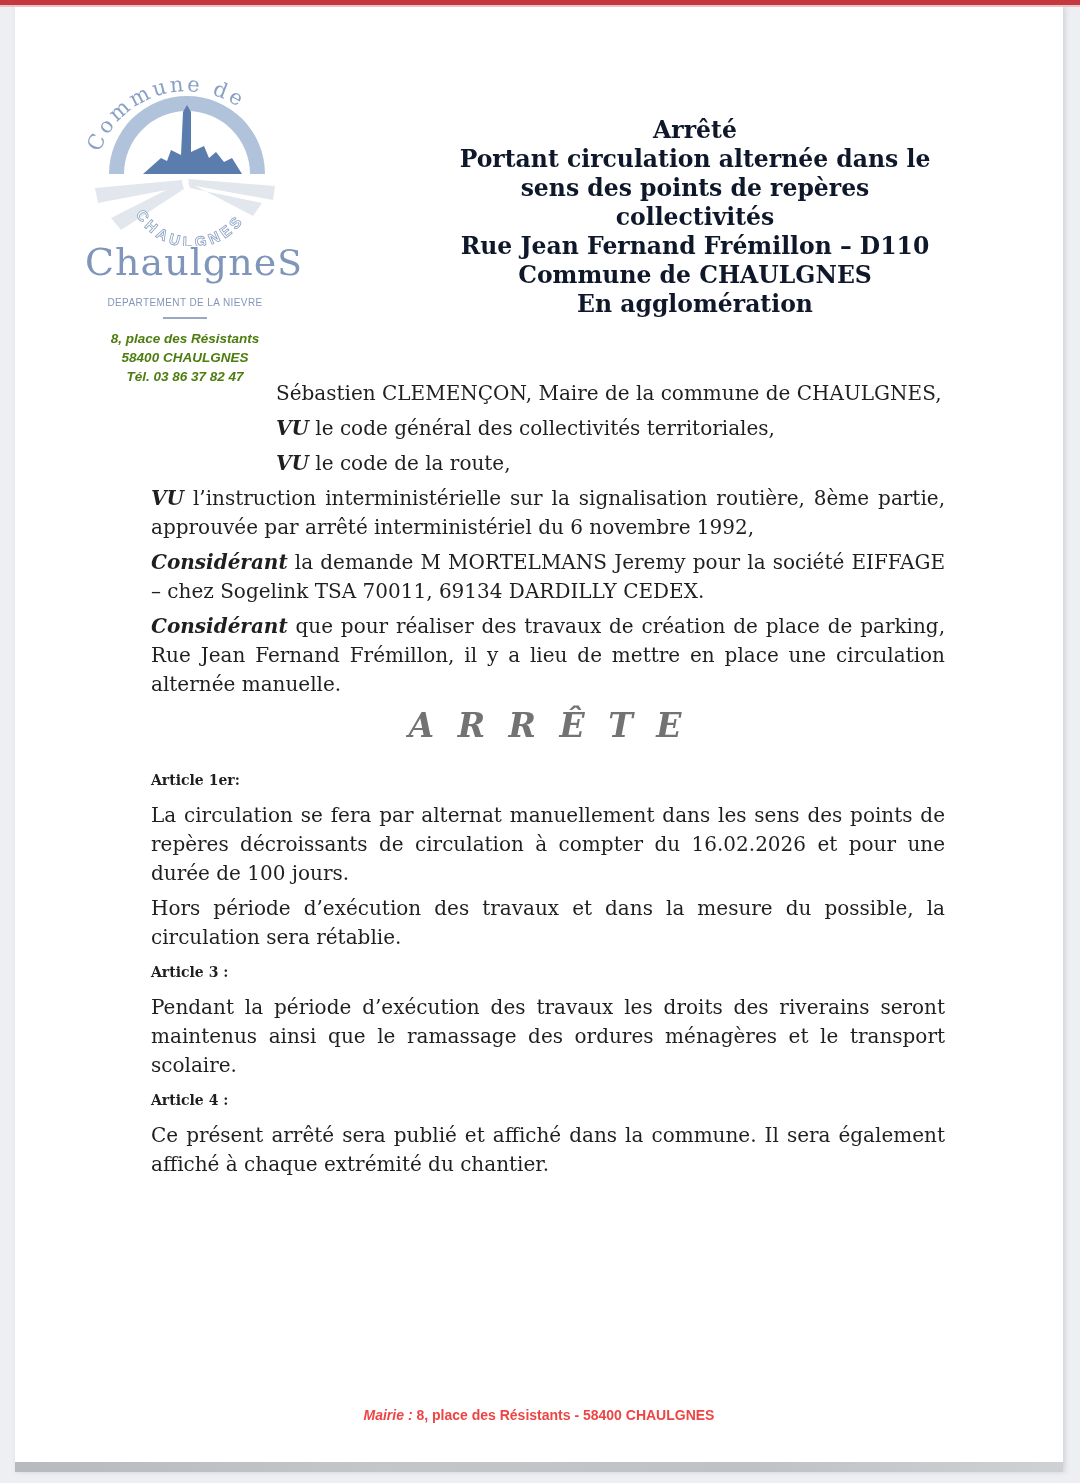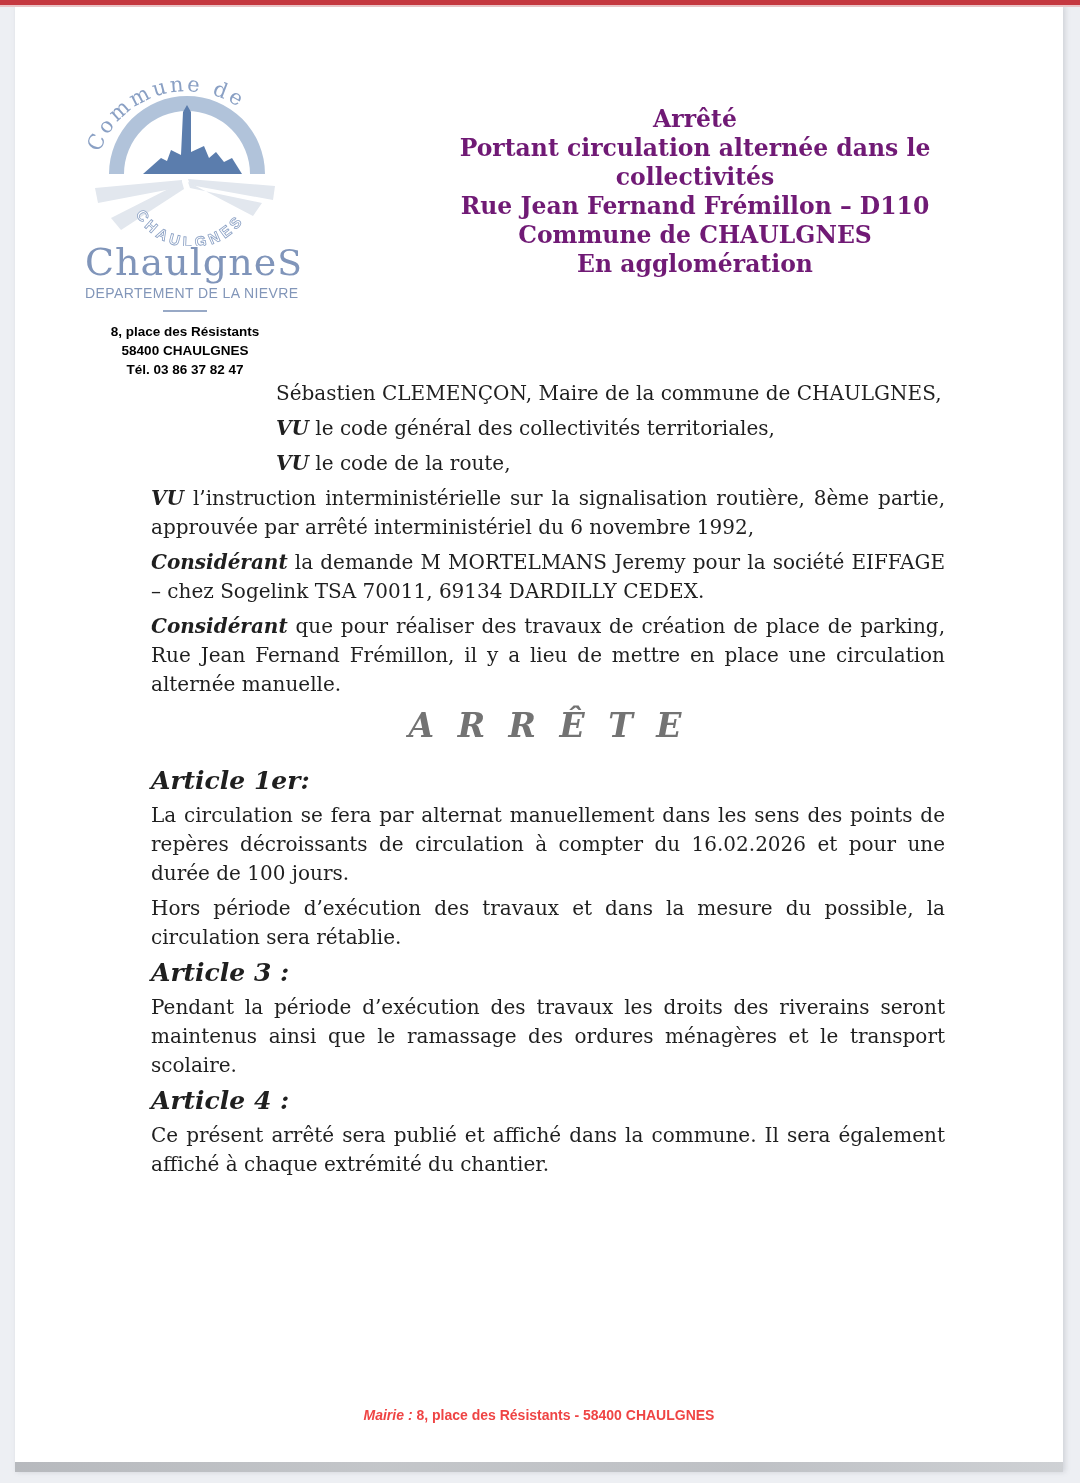--- a/index.html
+++ b/index.html
@@ -34,38 +34,39 @@
   }
   .logo-svg { display:block; margin:0 auto; }
   .wordmark {
     font-family:"DejaVu Serif", serif;
     font-size:38px; line-height:40px; color:#8095ba; letter-spacing:1px;
     margin-top:-4px; white-space:nowrap;
   }
   .wm-main::first-letter { font-size:1.3em; }
   .wm-tail { font-size:0.95em; }
   .department {
-    margin-top:2px;
+    margin-top:14px;
     font-family:"Liberation Sans", sans-serif;
-    font-size:14px; letter-spacing:.4px; color:#8296b9; white-space:nowrap;
+    font-size:10px; letter-spacing:.4px; color:#8296b9; white-space:nowrap;
   }
   .logo-divider {
     width:44px; height:0; border-top:2px solid #98a9c6; margin:9px auto 10px;
   }
   .addr {
     font-family:"Liberation Sans", sans-serif;
-    font-weight:bold; font-size:13.5px; line-height:19px; color:#000000;
+    font-weight:bold; font-size:13.5px; line-height:19px; color:#4d7c0f;
     white-space:nowrap;
+    font-style:italic;
   }
 
   
   .title-block {
-    position: absolute; left:390px; top:99px; width:580px;
+    position: absolute; left:390px; top:110px; width:580px;
     text-align:center; font-weight:bold; font-size:23.5px; line-height:29px;
-    color:#701a75;
+    color:#0f172a;
   }
 
   
   .doc-body {
     position:absolute; left:130px; top:367px; width:806px;
     font-size:20px; line-height:29px; color:#1f1f1f;
     text-align:justify;
   }
   .doc-body p { margin:6px; }
   .indent { padding-left:125px; }
@@ -75,21 +76,21 @@
   .m-vu3 { margin-bottom:20px; }
   .m-cons1 { margin-bottom:17px; }
   .m-cons2 { margin-bottom:15px; }
   .lbl { font-weight:bold; font-style:italic; }
   .arrete {
     text-align:center; font-weight:bold; font-style:italic;
     font-size:33px; line-height:42px; letter-spacing:6px;
     margin-bottom:19px; color:#737373;
   }
   .art-head {
-    font-weight:bold; font-style:italic; font-size:25px;
+    font-weight:bold; font-size:14px;
     margin-bottom:15px; text-align:left;
   }
   .m-p1 { margin-bottom:16px; }
   .m-h2 { margin-bottom:16px; }
   .m-p2 { margin-bottom:24px; }
   .m-h3 { margin-bottom:14px; }
   .m-p3 { margin-bottom:43px; }
   .m-h4 { margin-bottom:16px; }
 
   
@@ -143,20 +144,21 @@
       <div class="department">DEPARTEMENT DE LA NIEVRE</div>
       <div class="logo-divider"></div>
       <div class="addr">8, place des Résistants</div>
       <div class="addr">58400 CHAULGNES</div>
       <div class="addr">Tél. 03 86 37 82 47</div>
     </div>
 
     <div class="title-block">
       <div>Arrêté</div>
       <div>Portant circulation alternée dans le</div>
+      <div>sens des points de repères</div>
       <div>collectivités</div>
       <div>Rue Jean Fernand Frémillon – D110</div>
       <div>Commune de CHAULGNES</div>
       <div>En agglomération</div>
     </div>
 
     <div class="doc-body">
 
       <p class="indent m-intro">Sébastien CLEMENÇON, Maire de la commune de CHAULGNES,</p>
 

